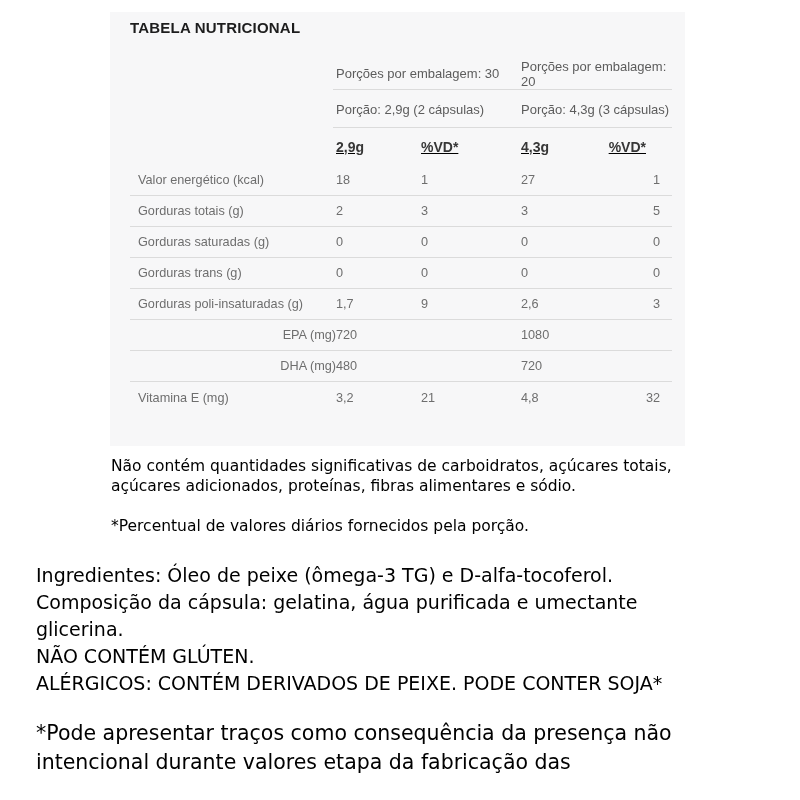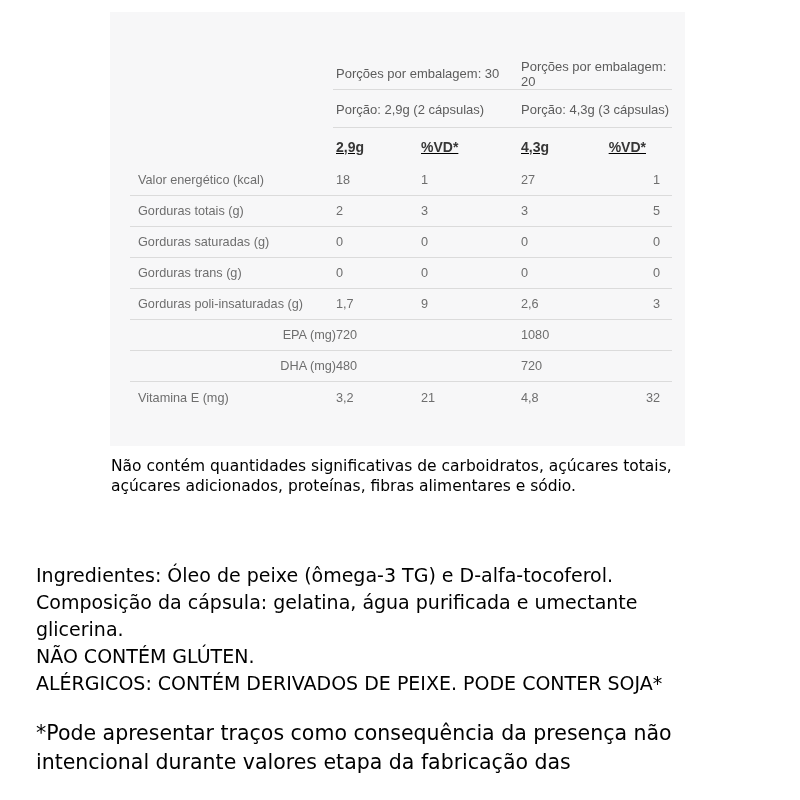--- a/index.html
+++ b/index.html
@@ -141,20 +141,21 @@
     color: var(--body-text);
     white-space: pre-line;
   }
 </style>
 </head>
 <body>
 
 <div class="sheet">
 
   <section class="nutri-block">
+    <h1 class="block-title">TABELA NUTRICIONAL</h1>
 
     <div class="head">
       <div class="hrow servings">
         <span class="hcell"></span>
         <span class="hcell">Porções por embalagem: 30</span>
         <span class="hcell">Porções por embalagem: 20</span>
       </div>
       <div class="hrow portions">
         <span class="hcell"></span>
         <span class="hcell">Porção: 2,9g (2 cápsulas)</span>
@@ -232,20 +233,21 @@
     <span class="cell v1">3,2</span>
     <span class="cell v2">21</span>
     <span class="cell v3">4,8</span>
     <span class="cell v4">32</span>
   </div>
 </div>
   </section>
 
   <p class="note-1">Não contém quantidades significativas de carboidratos, açúcares totais,
 açúcares adicionados, proteínas, fibras alimentares e sódio.</p>
+  <p class="note-2">*Percentual de valores diários fornecidos pela porção.</p>
   <p class="ingredients">Ingredientes: Óleo de peixe (ômega-3 TG) e D-alfa-tocoferol.
 Composição da cápsula: gelatina, água purificada e umectante
 glicerina.
 NÃO CONTÉM GLÚTEN.
 ALÉRGICOS: CONTÉM DERIVADOS DE PEIXE. PODE CONTER SOJA*</p>
   <p class="trace-note">*Pode apresentar traços como consequência da presença não
 intencional durante valores etapa da fabricação das</p>
 
 </div>
 

